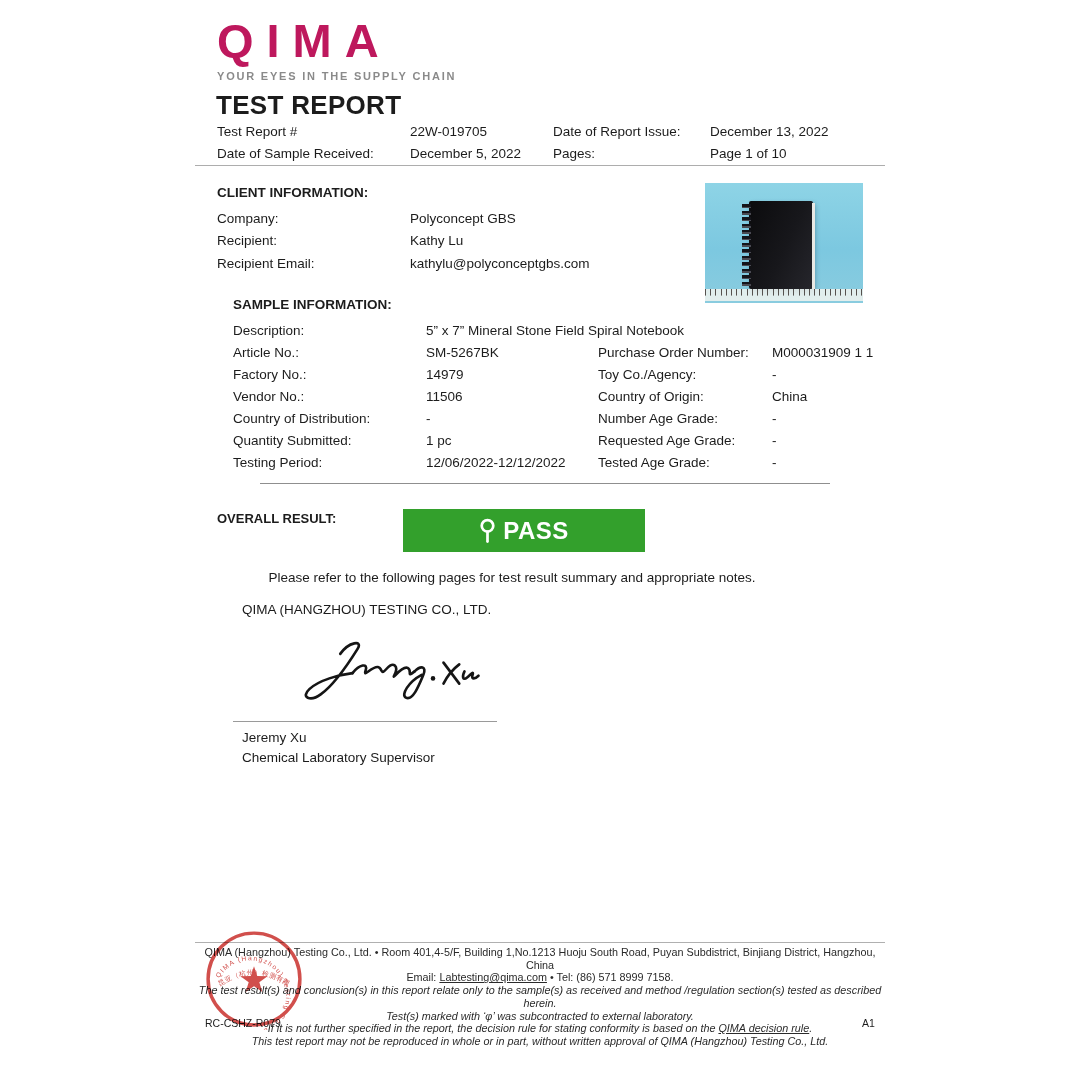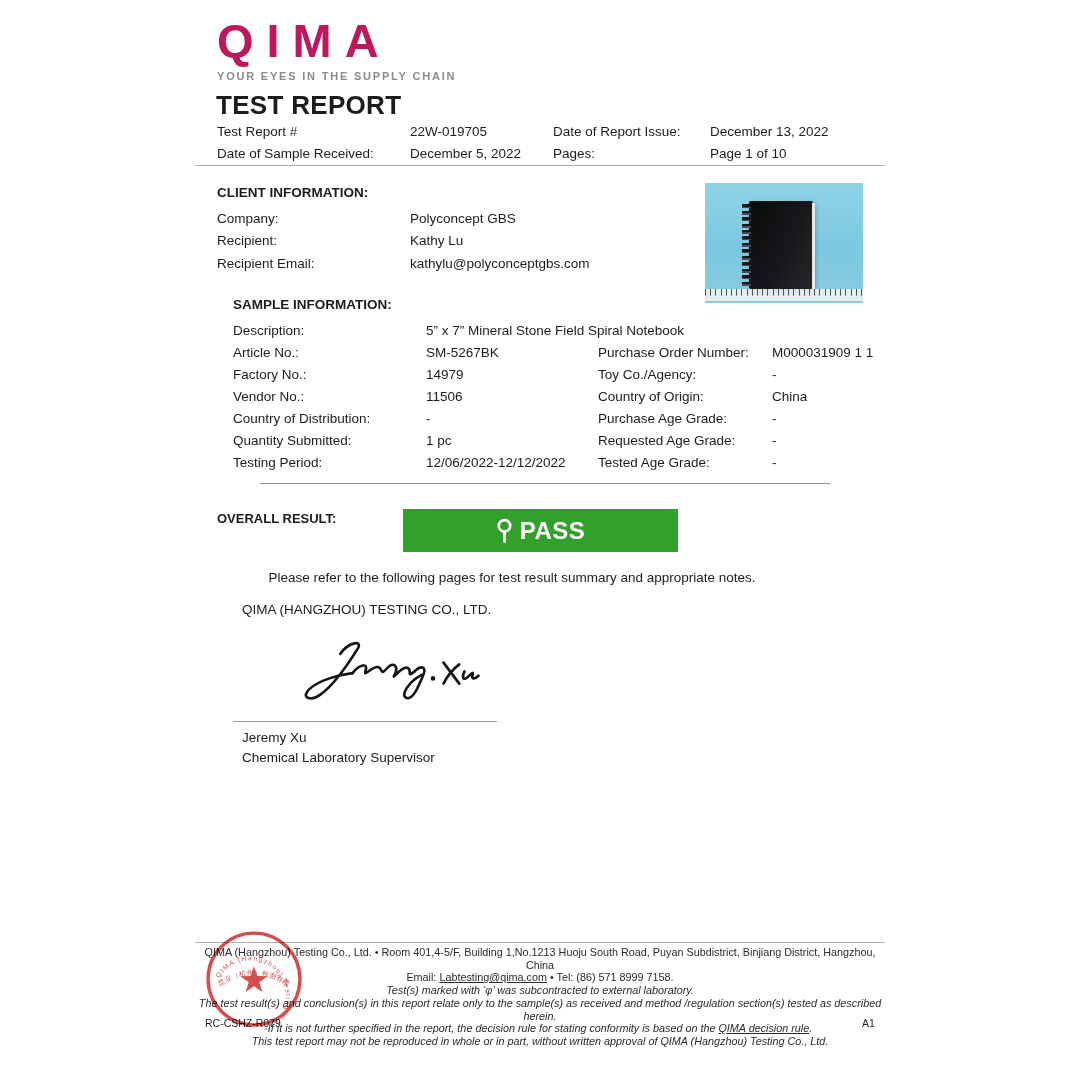--- a/index.html
+++ b/index.html
@@ -37,21 +37,21 @@
          background-image:repeating-linear-gradient(90deg,#55514e 0 1px,rgba(0,0,0,0) 1px 5.2px);
          background-size:100% 55%;background-repeat:no-repeat;background-position:0 0;}
 
   
   .sample{position:absolute;left:233px;top:297px;width:663px;font-size:13.5px;}
   .quad-row{display:grid;grid-template-columns:193px 172px 174px 1fr;line-height:22px;}
   .rule2{position:absolute;top:483px;left:260px;width:570px;border-top:1.5px solid #8f8f8f;}
 
   
   .overall-label{position:absolute;left:217px;top:511px;font-size:13px;font-weight:bold;}
-  .badge{position:absolute;left:403px;top:509px;width:275px;height:43px;background:#33a02c;
+  .badge{position:absolute;left:403px;top:509px;width:242px;height:43px;background:#33a02c;
          display:flex;align-items:center;justify-content:center;gap:7px;}
   .badge-text{color:#ffffff;font-size:24px;font-weight:bold;letter-spacing:0.5px;}
   .badge-icon{display:block;}
 
   .note-line{position:absolute;left:217px;top:570px;width:590px;text-align:center;font-size:13.5px;}
 
   .lab-name{position:absolute;left:242px;top:602px;font-size:13.5px;}
 
   .signature{position:absolute;left:272px;top:634px;}
   .sign-rule{position:absolute;left:233px;top:721px;width:264px;border-top:1px solid #9a9a9a;}
@@ -140,21 +140,21 @@
     </div>
     <div class="quad-row">
       <span>Vendor No.:</span>
       <span>11506</span>
       <span>Country of Origin:</span>
       <span>China</span>
     </div>
     <div class="quad-row">
       <span>Country of Distribution:</span>
       <span>-</span>
-      <span>Purchase Age Grade:</span>
+      <span>Number Age Grade:</span>
       <span>-</span>
     </div>
     <div class="quad-row">
       <span>Quantity Submitted:</span>
       <span>1 pc</span>
       <span>Requested Age Grade:</span>
       <span>-</span>
     </div>
     <div class="quad-row">
       <span>Testing Period:</span>
@@ -192,22 +192,22 @@
   <div class="sign-rule"></div>
   <div class="signer">
     <div>Jeremy Xu</div>
     <div>Chemical Laboratory Supervisor</div>
   </div>
 
   <div class="footer-rule"></div>
   <div class="footer">
     <div>QIMA (Hangzhou) Testing Co., Ltd. • Room 401,4-5/F, Building 1,No.1213 Huoju South Road, Puyan Subdistrict, Binjiang District, Hangzhou, China</div>
     <div><span>Email: </span><span class="u-link">Labtesting@qima.com</span><span> • Tel: (86) 571 8999 7158.</span></div>
+    <div class="it">The test result(s) and conclusion(s) in this report relate only to the sample(s) as received and method /regulation section(s) tested as described herein.</div>
     <div class="it">Test(s) marked with ‘φ’ was subcontracted to external laboratory.</div>
-    <div class="it">The test result(s) and conclusion(s) in this report relate only to the sample(s) as received and method /regulation section(s) tested as described herein.</div>
     <div class="it"><span>If it is not further specified in the report, the decision rule for stating conformity is based on the </span><span class="u-link">QIMA decision rule</span><span>.</span></div>
     <div class="it">This test report may not be reproduced in whole or in part, without written approval of QIMA (Hangzhou) Testing Co., Ltd.</div>
   </div>
   <div class="doc-code">RC-CSHZ-R079</div>
   <div class="page-code">A1</div>
 
   <svg class="stamp" viewBox="0 0 100 100">
     <defs>
       <path id="ringPath" d="M15,52 A35,35 0 1,1 14.95,52.1"></path>
       <path id="cnArc" d="M14,60 Q50,34 86,60"></path>

